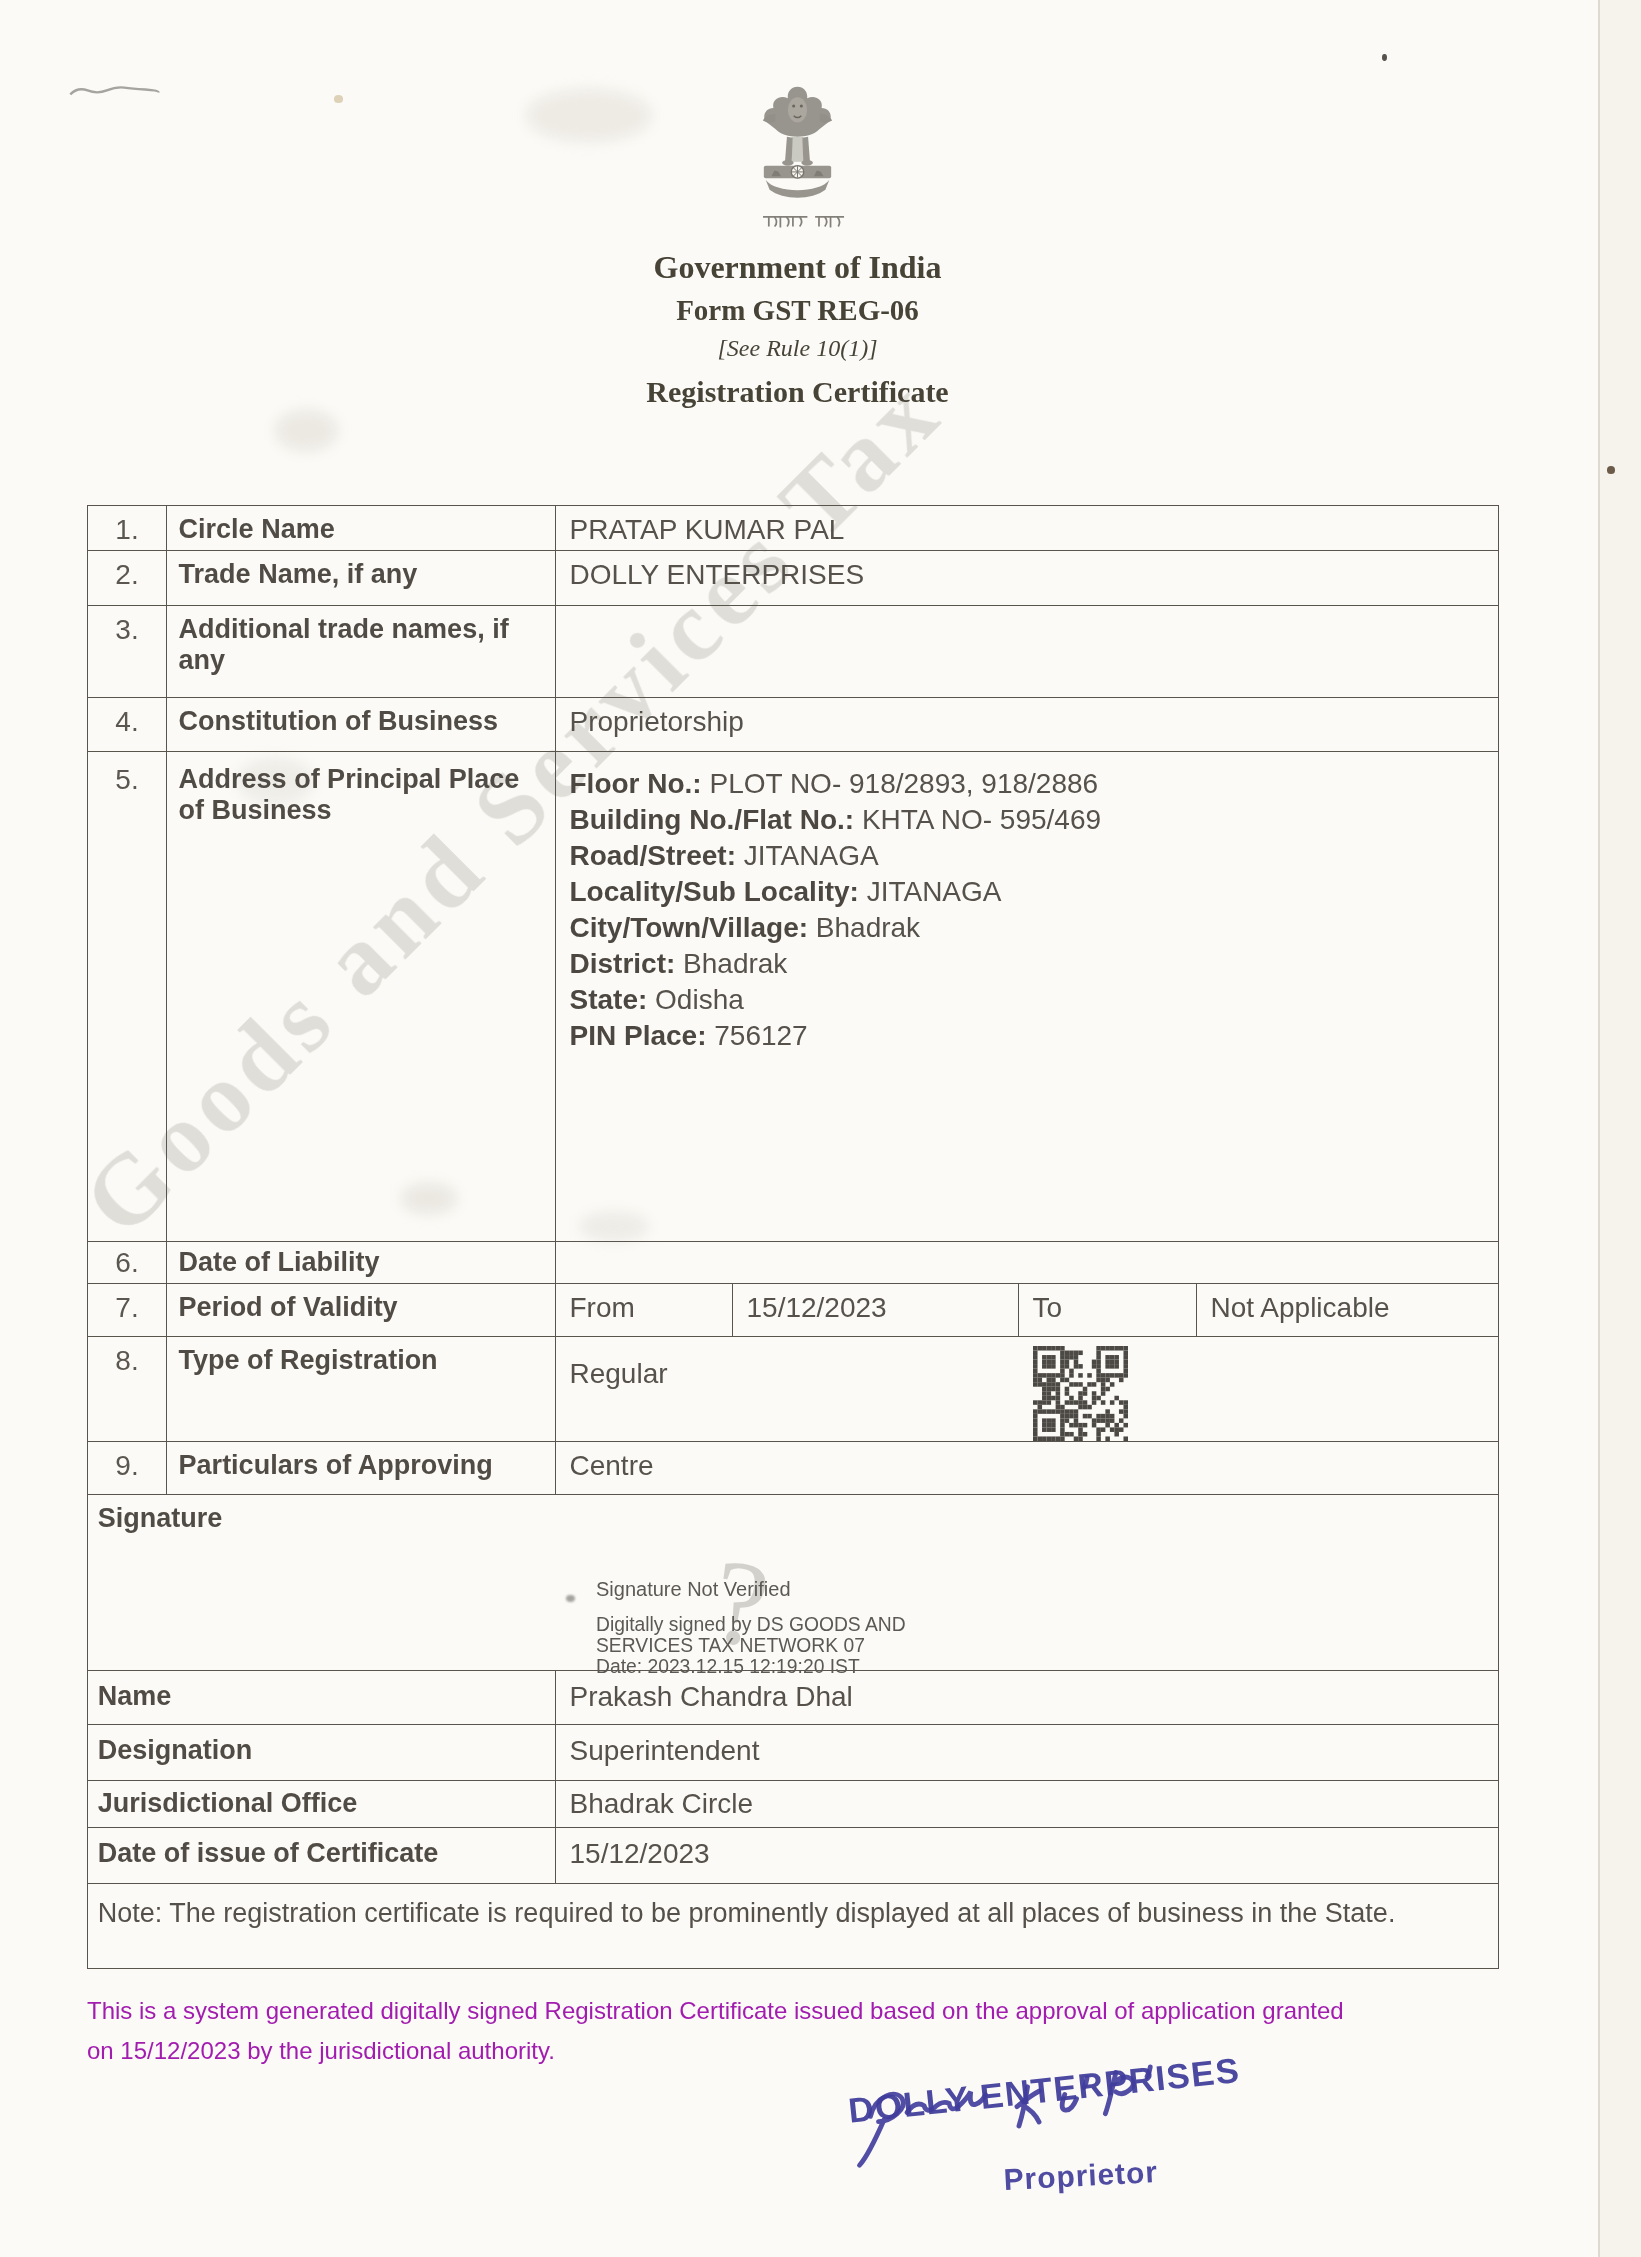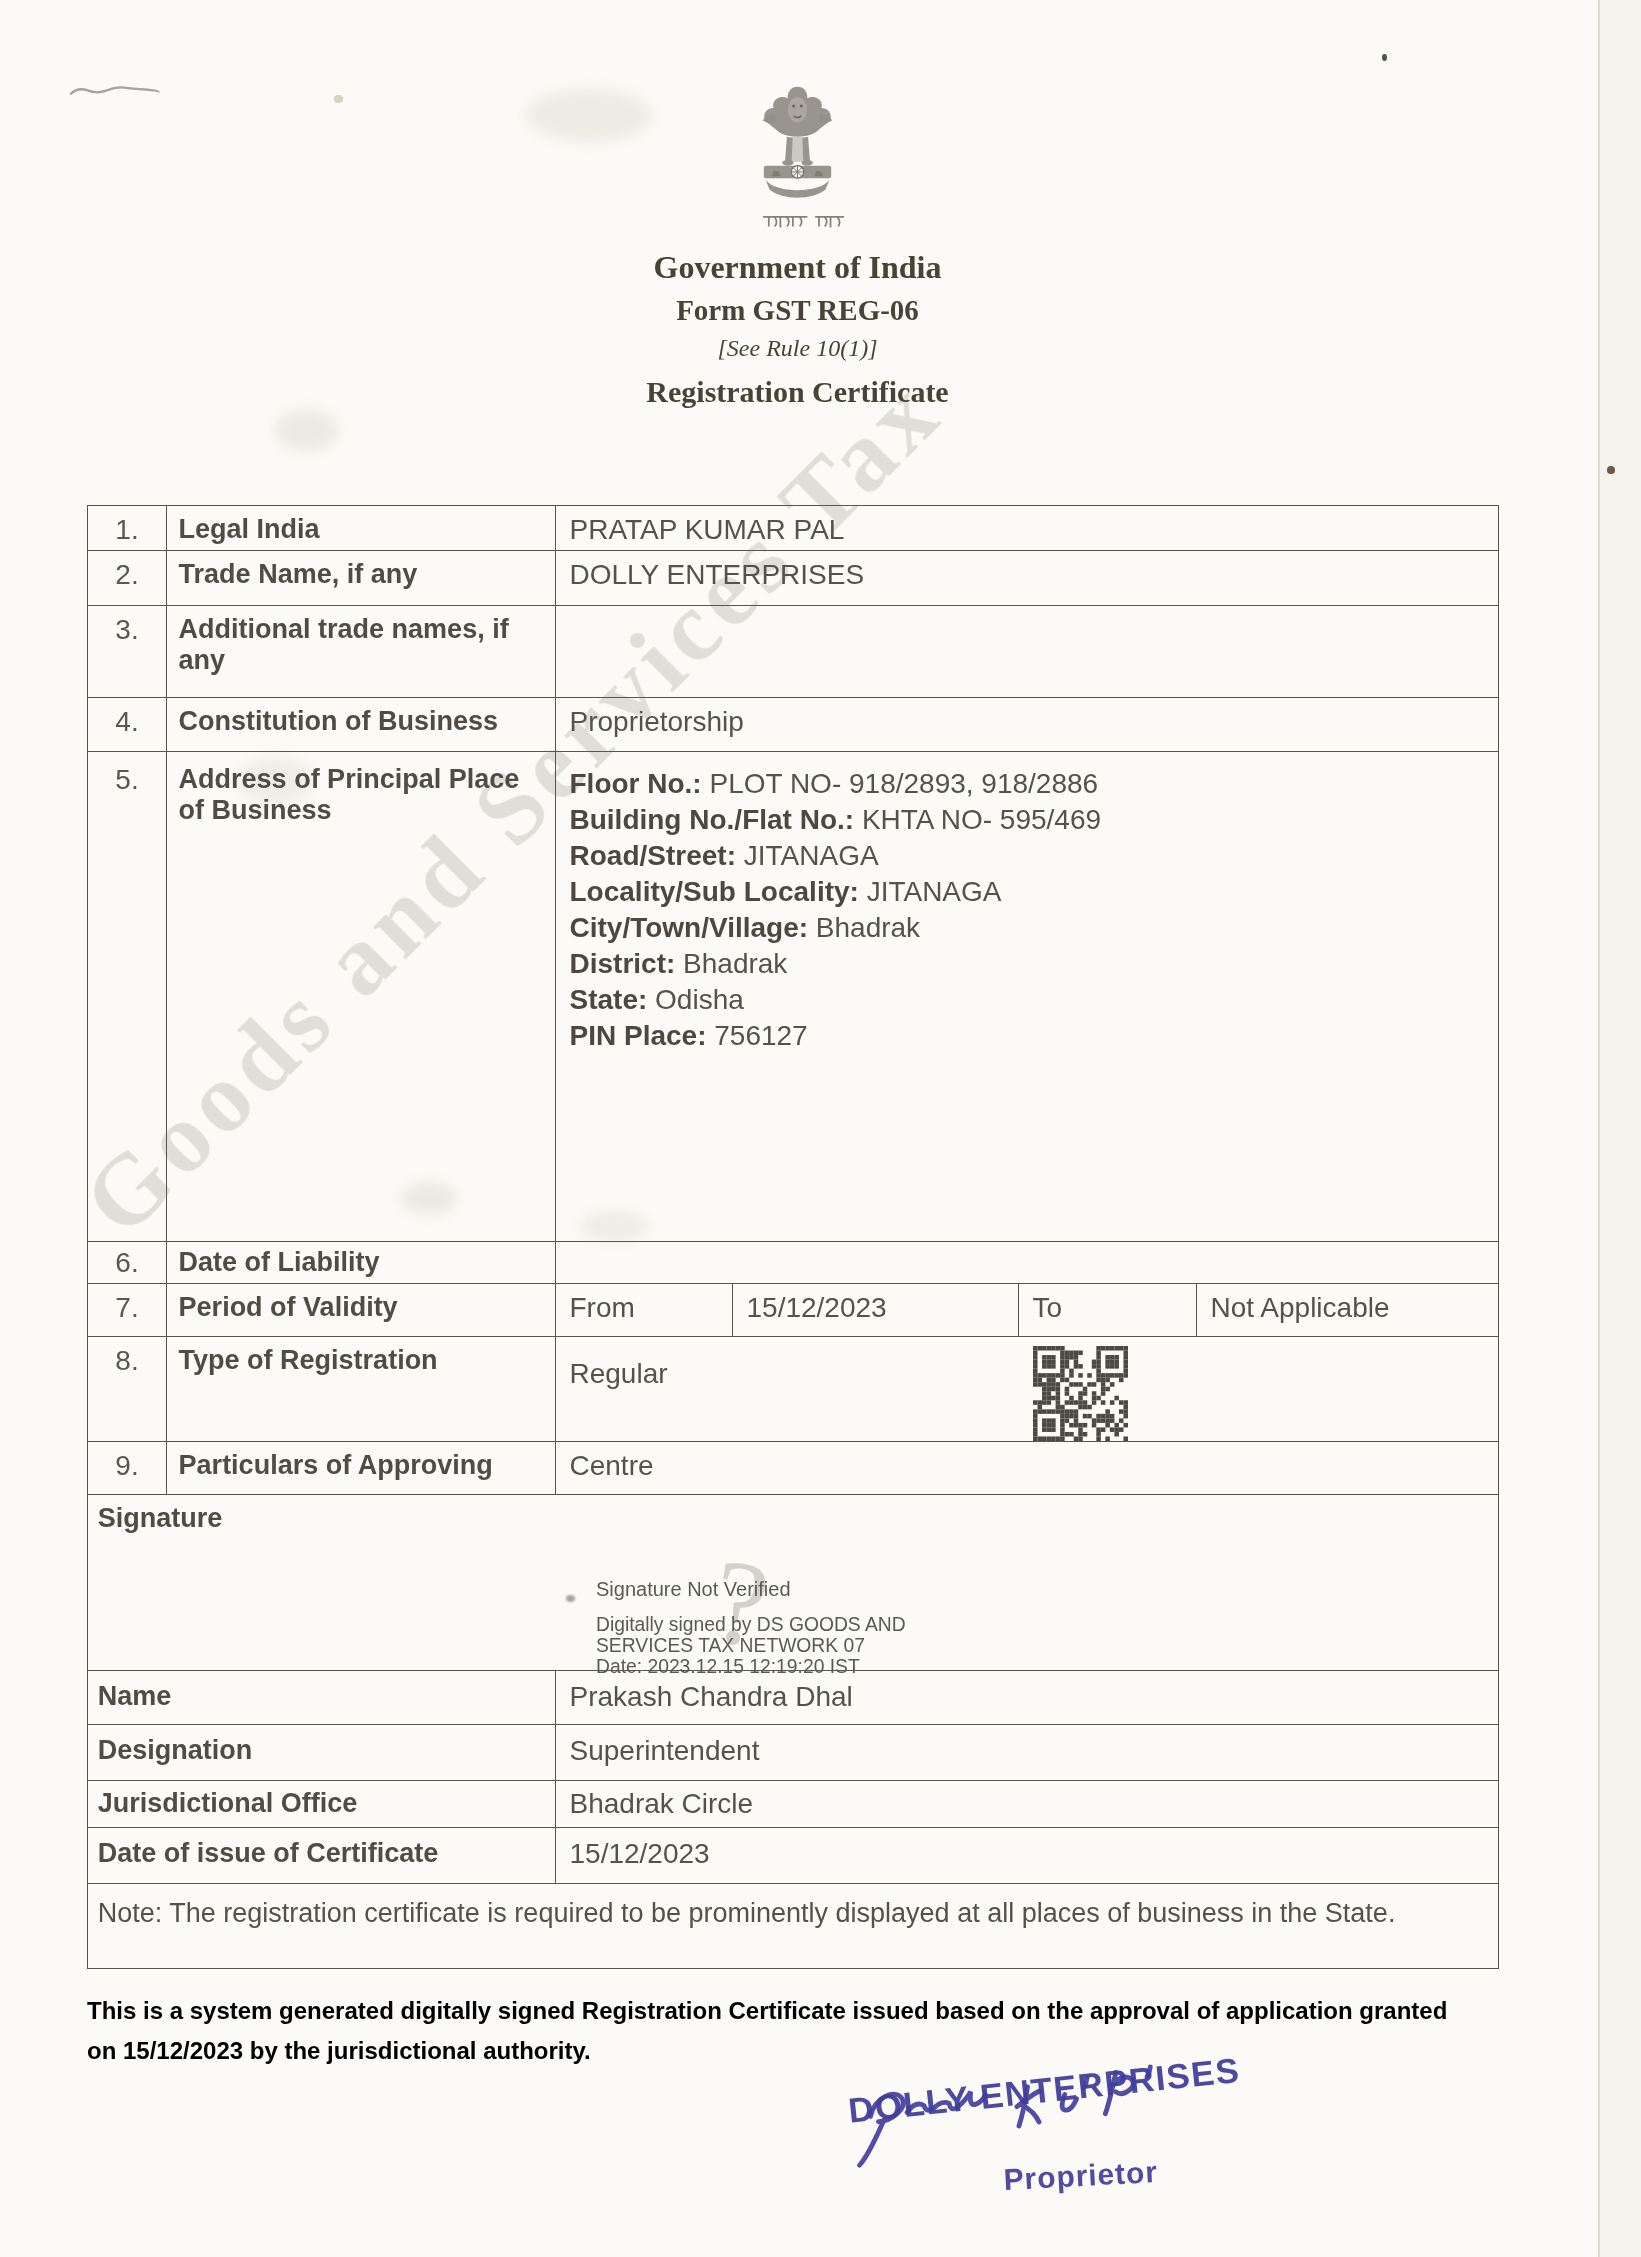--- a/index.html
+++ b/index.html
@@ -41,22 +41,22 @@
   .row-sig{position:relative;height:176px;display:block;}
   .sig-label{font-weight:bold;font-size:27px;color:#504c45;padding:7.7px 0 0 9.7px;}
   .sig-block{position:absolute;left:508px;top:84px;font-size:19.3px;line-height:21px;color:#5c5954;z-index:2;}
   .sig-nv{margin-bottom:13.5px;font-size:20px;}
   .sig-qmark{position:absolute;left:626px;top:39px;font-family:"Liberation Serif",serif;
      font-size:121px;color:rgba(134,131,124,.35);z-index:1;transform:rotate(8deg);}
   .note-cell{padding:13.5px 13.5px 0 9.7px;font-size:27px;color:#55514a;}
   
   .qr{position:absolute;left:1033px;top:1346px;width:95px;height:95px;}
   
-  .footer{position:absolute;left:87px;top:1991px;width:1419px;font-size:24px;font-weight:bold;
-          line-height:40px;color:#000000;}
+  .footer{position:absolute;left:87px;top:1991px;width:1419px;font-size:24px;font-weight:normal;
+          line-height:40px;color:#a21caf;}
   
   .stamp{position:absolute;left:828px;top:2045px;}
   .squiggle{position:absolute;left:66px;top:77px;}
 </style>
 </head>
 <body>
 
 <div class="page">
 
   <div class="watermark">Goods and Services Tax</div>
@@ -113,21 +113,21 @@
   </svg>
   <div class="hdr hdr-gov">Government of India</div>
   <div class="hdr hdr-form">Form GST REG-06</div>
   <div class="hdr hdr-rule">[See Rule 10(1)]</div>
   <div class="hdr hdr-cert">Registration Certificate</div>
 
   <div class="tbl">
 
     <div class="row" style="height:45px;">
       <div class="cell c-num">1.</div>
-      <div class="cell c-label">Legal India</div>
+      <div class="cell c-label">Circle Name</div>
       <div class="cell c-value">PRATAP KUMAR PAL</div>
     </div>
 
     <div class="row" style="height:55px;">
       <div class="cell c-num">2.</div>
       <div class="cell c-label">Trade Name, if any</div>
       <div class="cell c-value">DOLLY ENTERPRISES</div>
     </div>
 
     <div class="row" style="height:92px;">

